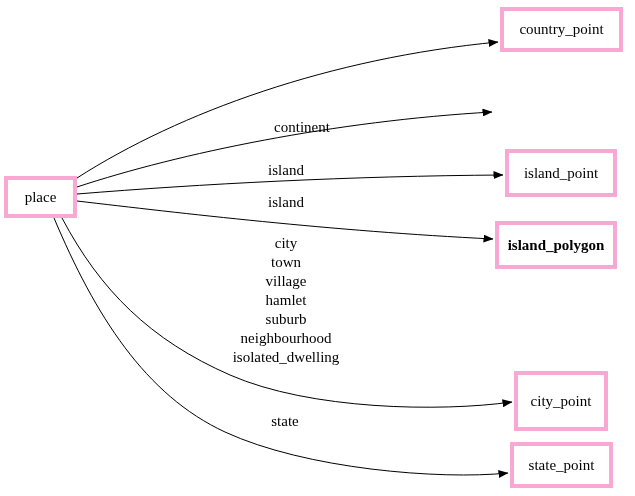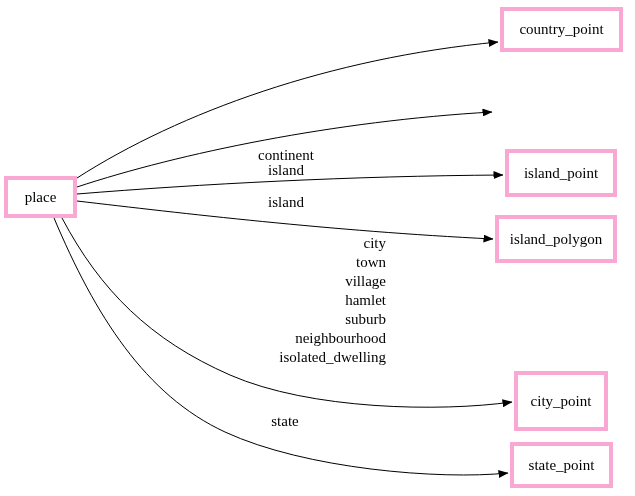--- a/index.html
+++ b/index.html
@@ -73,40 +73,40 @@
 
   <div class="node" style="left:500px; top:7px; width:123px; height:45px;">
     <span>country_point</span>
   </div>
 
 
   <div class="node" style="left:505px; top:149px; width:112px; height:48px;">
     <span>island_point</span>
   </div>
 
-  <div class="node" style="left:495px; top:215px; width:122px; height:48px;">
+  <div class="node" style="left:495px; top:221px; width:122px; height:48px;font-weight:bold;">
     <span>island_polygon</span>
   </div>
 
   <div class="node" style="left:514px; top:371px; width:94px; height:60px;">
     <span>city_point</span>
   </div>
 
   <div class="node" style="left:510px; top:442px; width:103px; height:46px;">
     <span>state_point</span>
   </div>
 
 
-  <div class="edge-label" style="left:216px; top:118px; width:140px;margin-top:28px;">continent</div>
+  <div class="edge-label" style="left:232px; top:118px; width:140px;">continent</div>
 
   <div class="edge-label" style="left:216px; top:161px; width:140px;">island</div>
 
   <div class="edge-label" style="left:216px; top:193px; width:140px;">island</div>
 
-  <div class="edge-label" style="left:186px; top:234px; width:200px;text-align:right;">city
+  <div class="edge-label" style="left:186px; top:234px; width:200px;">city
 town
 village
 hamlet
 suburb
 neighbourhood
 isolated_dwelling</div>
 
   <div class="edge-label" style="left:215px; top:412px; width:140px;">state</div>
 
 </div>

